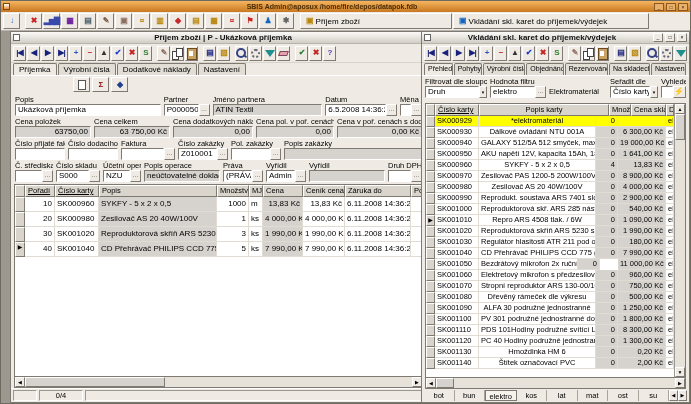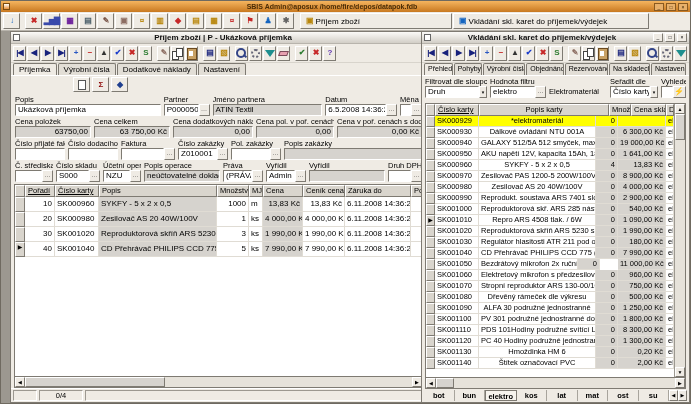--- a/index.html
+++ b/index.html
@@ -84,21 +84,21 @@
   .filterblock { height:26px; display:flex; padding:1px 3px; gap:3px; flex:0 0 auto; }
   .fcol { display:flex; flex-direction:column; min-width:0; }
   .combo { display:flex; }
   .combo .ctrl { flex:1; min-width:0; }
   .mini { width:8px; height:12px; background:#EFEBE4; border:1px solid; border-color:#FFF #7E7A72 #7E7A72 #FFF; font-size:5px; line-height:10px; text-align:center; flex:0 0 auto; }
   .desclabel { font-size:7.5px; line-height:12px; white-space:nowrap; overflow:hidden; }
   .bolt { width:13px; height:12px; background:#EFEBE4; border:1px solid; border-color:#FFF #7E7A72 #7E7A72 #FFF; font-size:8px; line-height:10px; text-align:center; color:#C09000; font-weight:bold; flex:0 0 auto; }
 
   
   .cattabs { height:13px; display:flex; align-items:center; padding:0 2px; flex:0 0 auto; font-size:7.5px; }
-  .cat { flex:1; text-align:center; border-right:1px solid #A8A49C; height:11px; line-height:11px; white-space:nowrap; overflow:hidden;font-weight:bold; }
+  .cat { flex:1; text-align:center; border-right:1px solid #A8A49C; height:11px; line-height:11px; white-space:nowrap; overflow:hidden; }
   .cat.active { border:1px solid #7E7A72; background:#F6F3ED; }
   .cat-arr { width:9px; height:11px; background:#EFEBE4; border:1px solid; border-color:#FFF #7E7A72 #7E7A72 #FFF; font-size:5px; line-height:9px; text-align:center; flex:0 0 auto; }
 
   .statusbar { height:14px; display:flex; align-items:center; gap:2px; padding:1px 2px; border-top:1px solid #FFF; flex:0 0 auto; background:#EFEBE4; }
   .st-cell { border:1px solid; border-color:#9C9890 #FFF #FFF #9C9890; height:11px; line-height:9px; font-size:7.5px; padding:0 4px; }
   .st-flex { flex:1; }
   .grip { width:9px; height:9px; align-self:flex-end; background:repeating-linear-gradient(135deg,transparent 0 2px,#9a968e 2px 3px); flex:0 0 auto; }
 
   
   .ic { position:relative; display:inline-block; width:11px; height:11px; }

